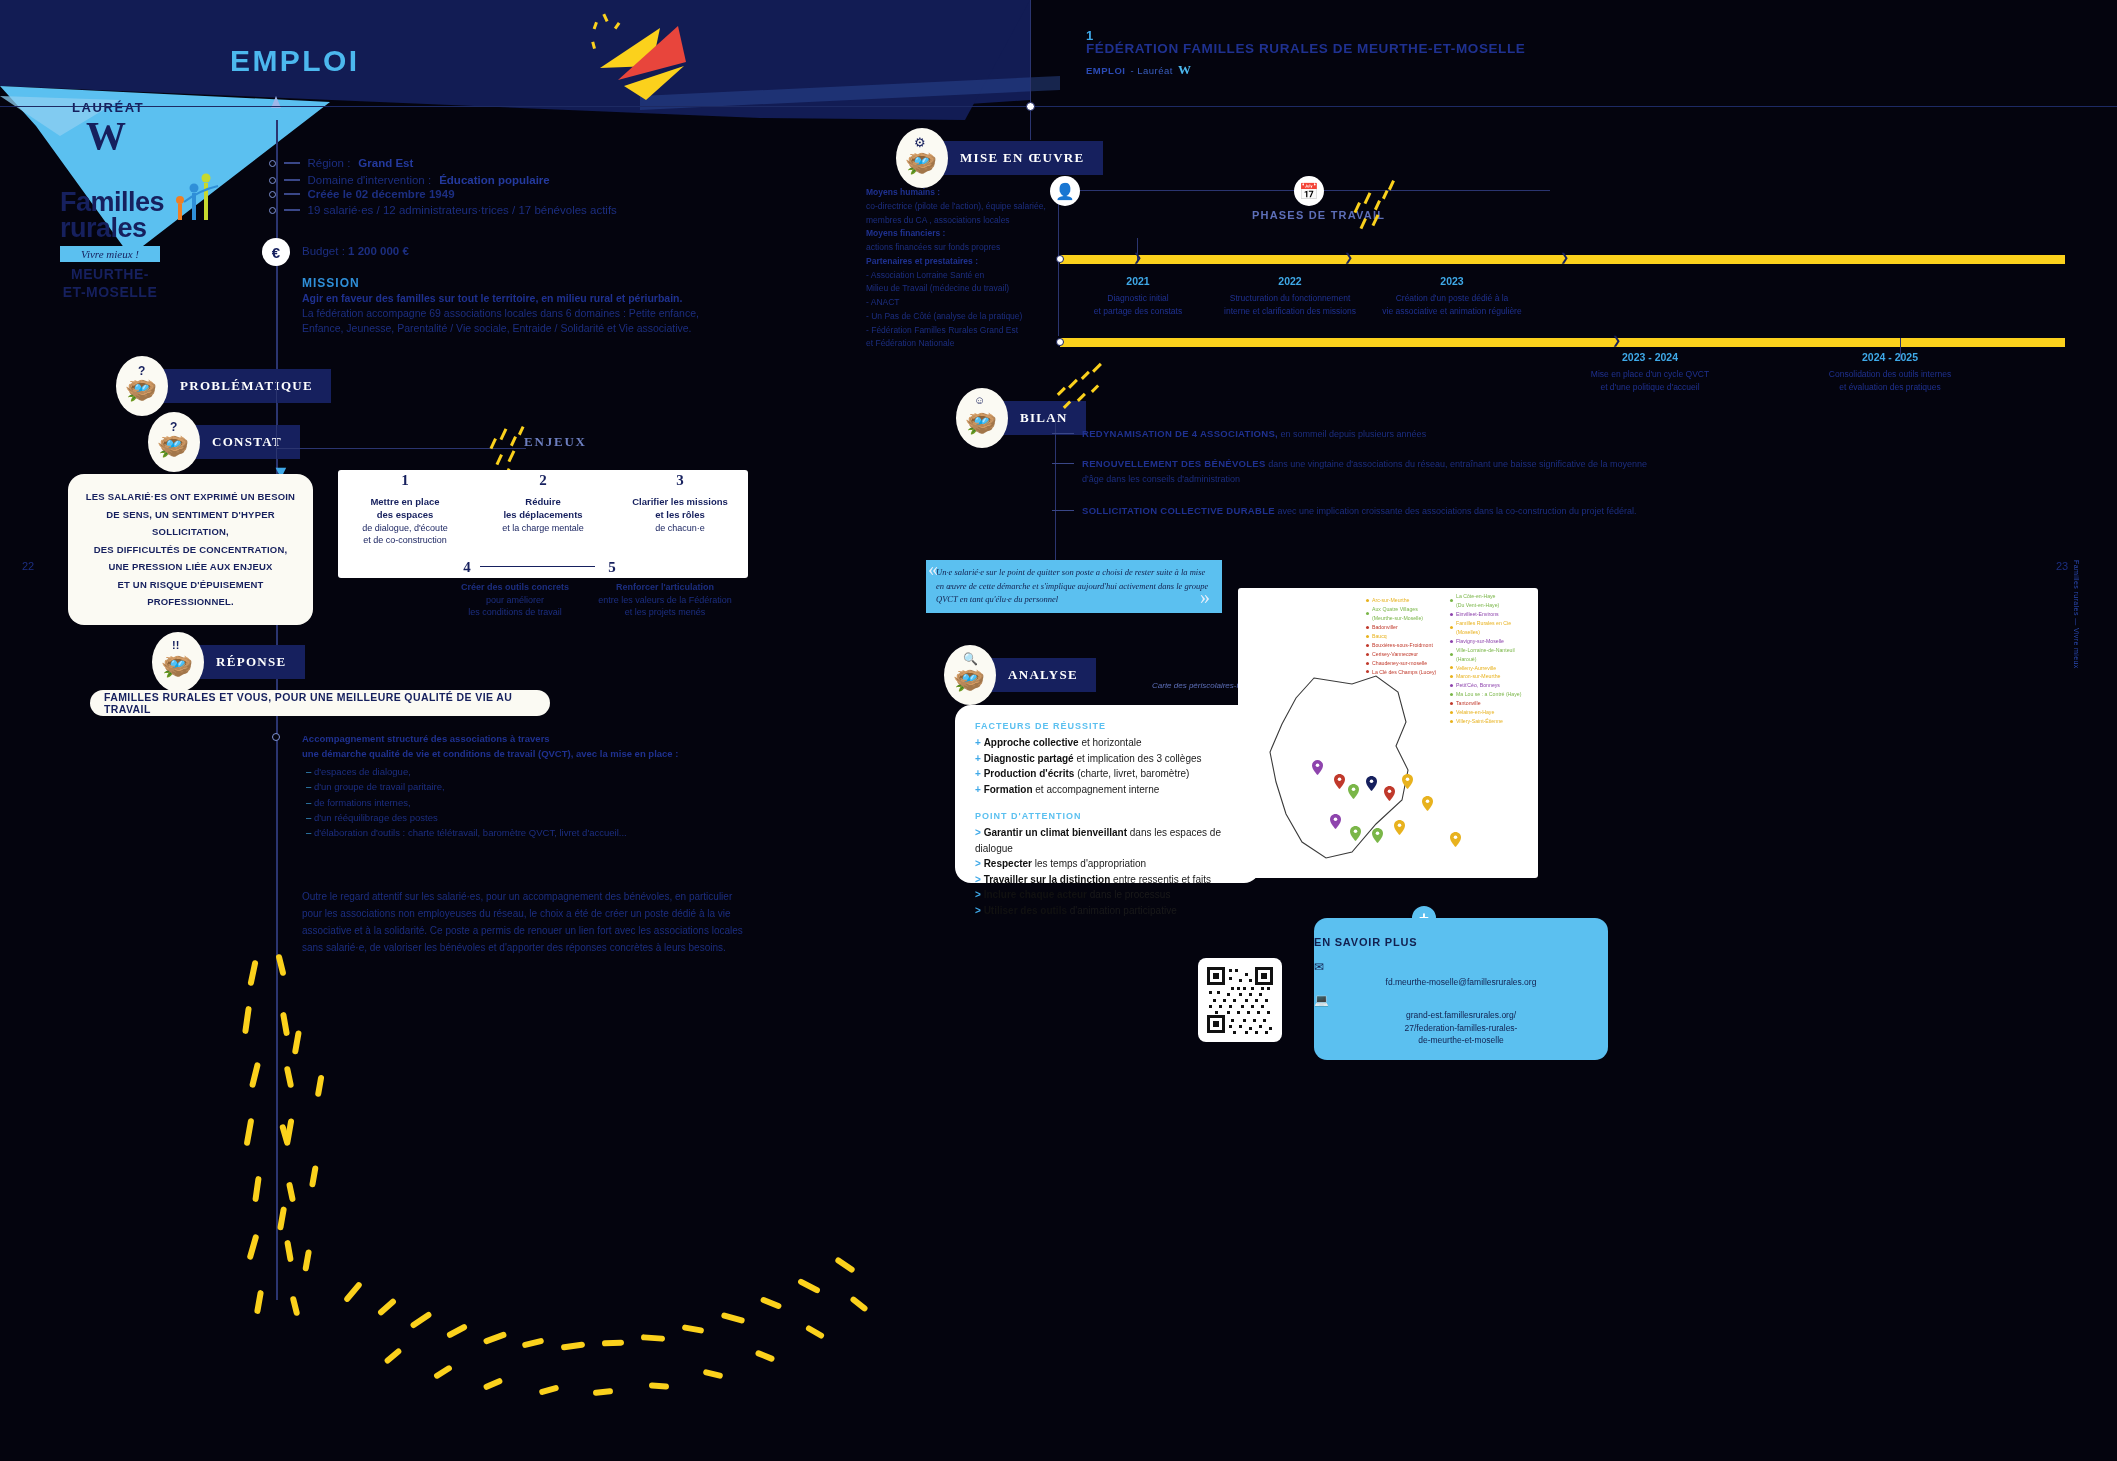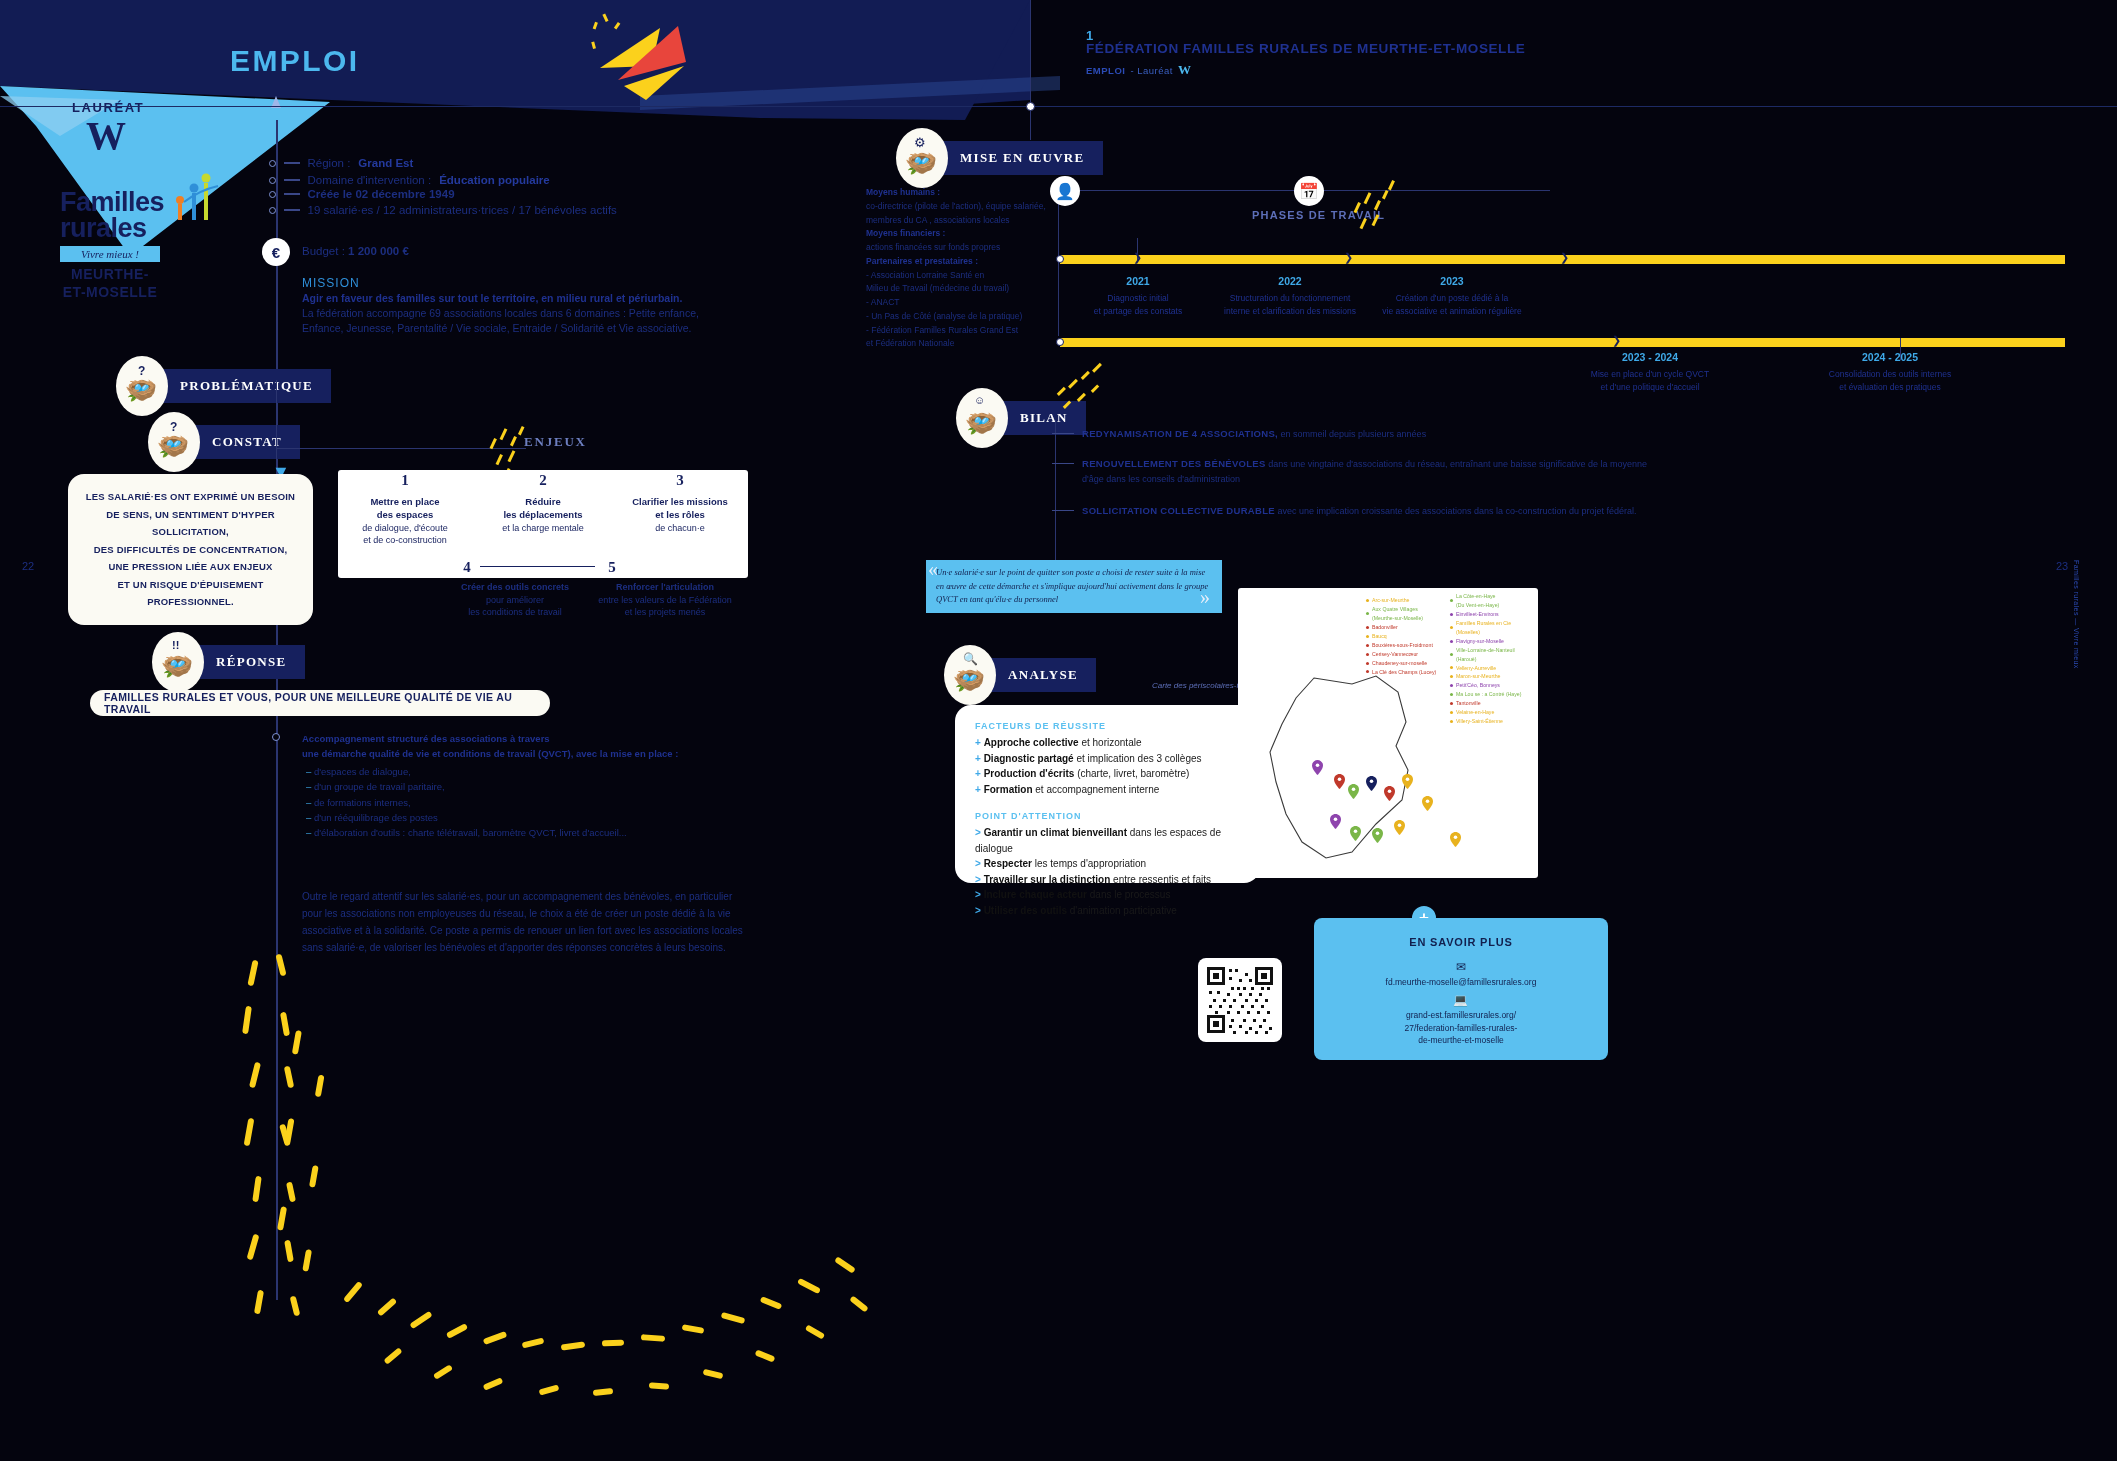--- a/index.html
+++ b/index.html
@@ -85,21 +85,21 @@
     background:#04040e; margin-left:-3.5px;
   }
   .fact .dash { width:16px; height:1.2px; background:#3a4788; }
   .fact b { color:#243a9e; }
   .euro-circle {
     position:absolute; left:262px; top:238px; width:28px; height:28px;
     border-radius:50%; background:#fff; color:#16205e; font-size:15px;
     display:flex; align-items:center; justify-content:center; font-weight:bold;
   }
   .budget-txt { position:absolute; left:302px; top:245px; font-size:11.5px; color:#1c2e80; }
-  .mission-h { position:absolute; left:302px; top:276px; font-size:12px; font-weight:normal;
+  .mission-h { position:absolute; left:302px; top:276px; font-size:12px; font-weight:bold;
     letter-spacing:1px; color:#2f8fd8; }
   .mission-b { position:absolute; left:302px; top:291px; width:430px; font-size:10.5px;
     line-height:1.45; color:#1c2e80; }
   .mission-b .lead { font-weight:bold; color:#1f3190; display:block; }
 
   
   .badge-row { position:absolute; display:flex; align-items:center; }
   .badge-icon {
     width:52px; height:60px; border-radius:50%; background:#fbfaf3;
     display:flex; align-items:center; justify-content:center; position:relative; z-index:3;
@@ -236,22 +236,22 @@
   .map-legend .dot { width:3px; height:3px; border-radius:50%; flex:0 0 3px; }
   .map-shape { position:absolute; left:18px; top:86px; width:200px; height:190px; }
   .pin { position:absolute; width:11px; height:15px; }
 
   .qr { position:absolute; left:1198px; top:958px; width:84px; height:84px;
         background:#fff; border-radius:8px; padding:7px; }
   .qr-inner { width:70px; height:70px; }
 
   .savoir {
     position:absolute; left:1314px; top:918px; width:294px; height:142px;
-    background:#5bc0f0; color:#12204f; border-radius:8px;
-    display:flex; flex-direction:column; align-items:center; padding-top:18px;
+    background:#5bc0f0; color:#12204f; border-radius:13px;
+    display:flex; flex-direction:column; padding-top:18px;
   }
   .savoir .t { font-size:11px; font-weight:bold; letter-spacing:.8px; margin-bottom:8px; }
   .savoir .ln { font-size:8.5px; text-align:center; line-height:1.5; }
   .savoir .ic { font-size:12px; margin:4px 0 2px; }
   .plus-badge {
     position:absolute; left:1409px; top:903px; width:30px; height:30px; border-radius:50%;
     background:#5bc0f0; color:#fff; display:flex; align-items:center; justify-content:center;
     font-size:17px; font-weight:bold; border:3px solid #04040e;
   }
   .side-vert {

